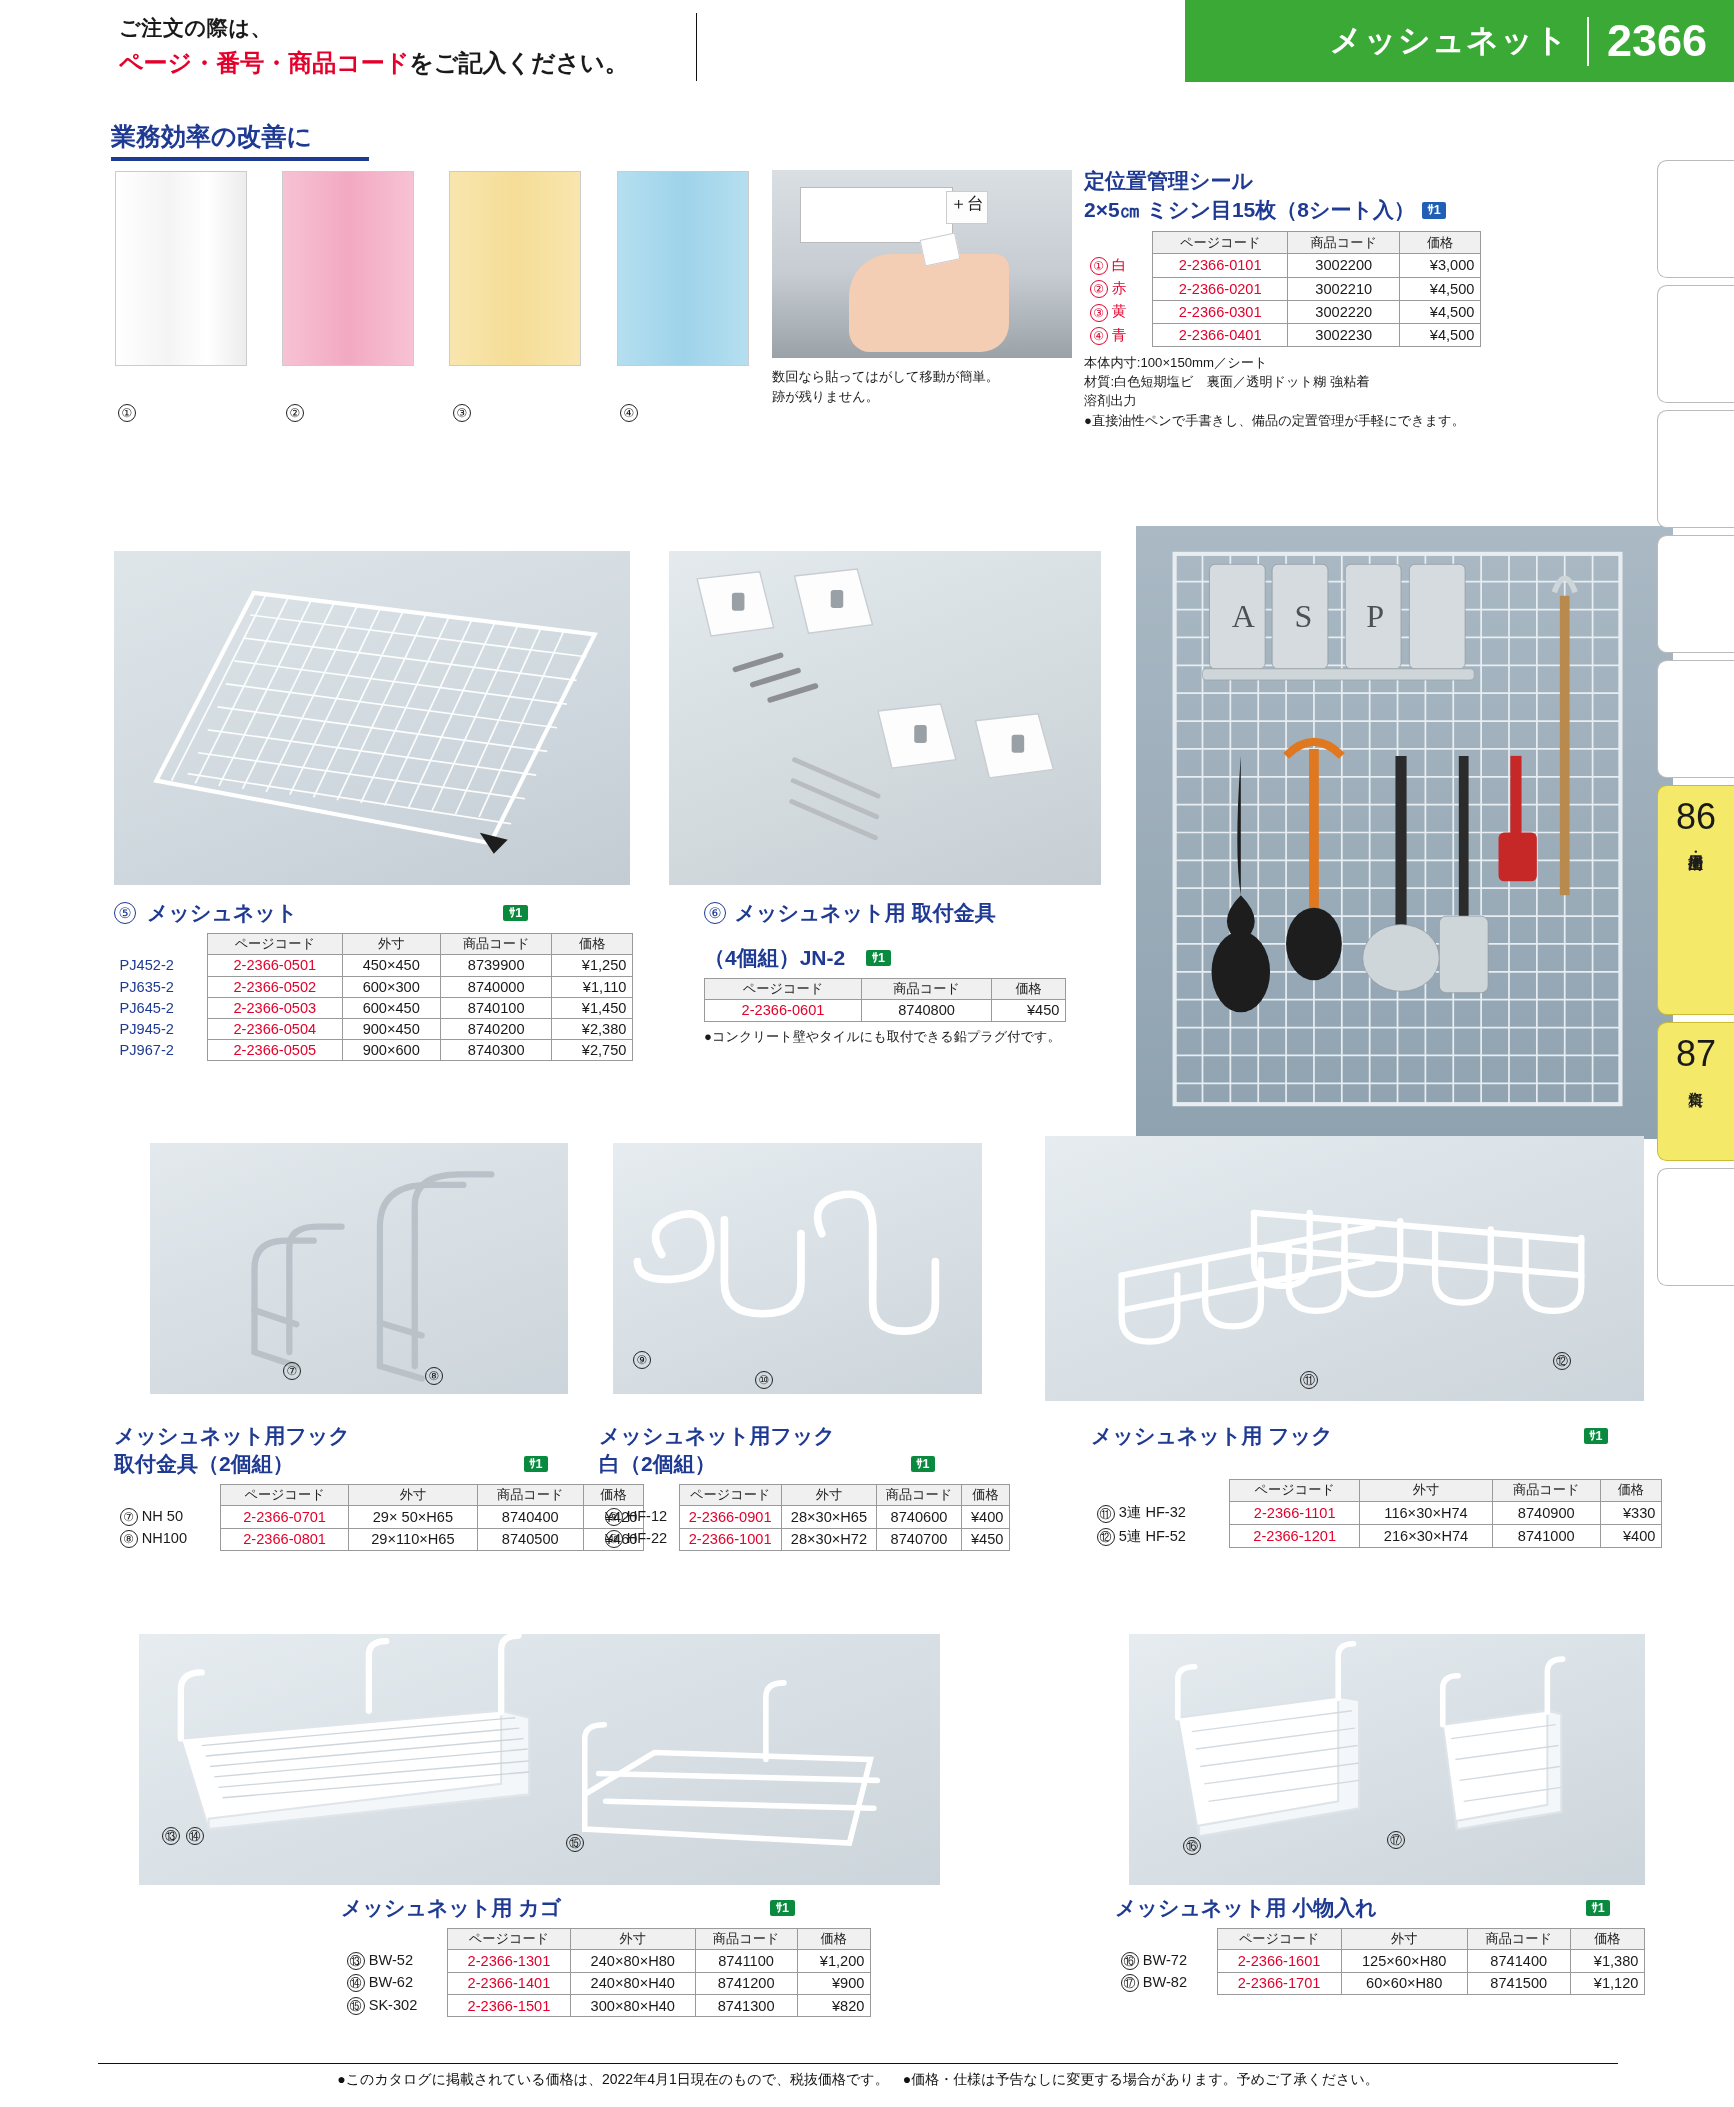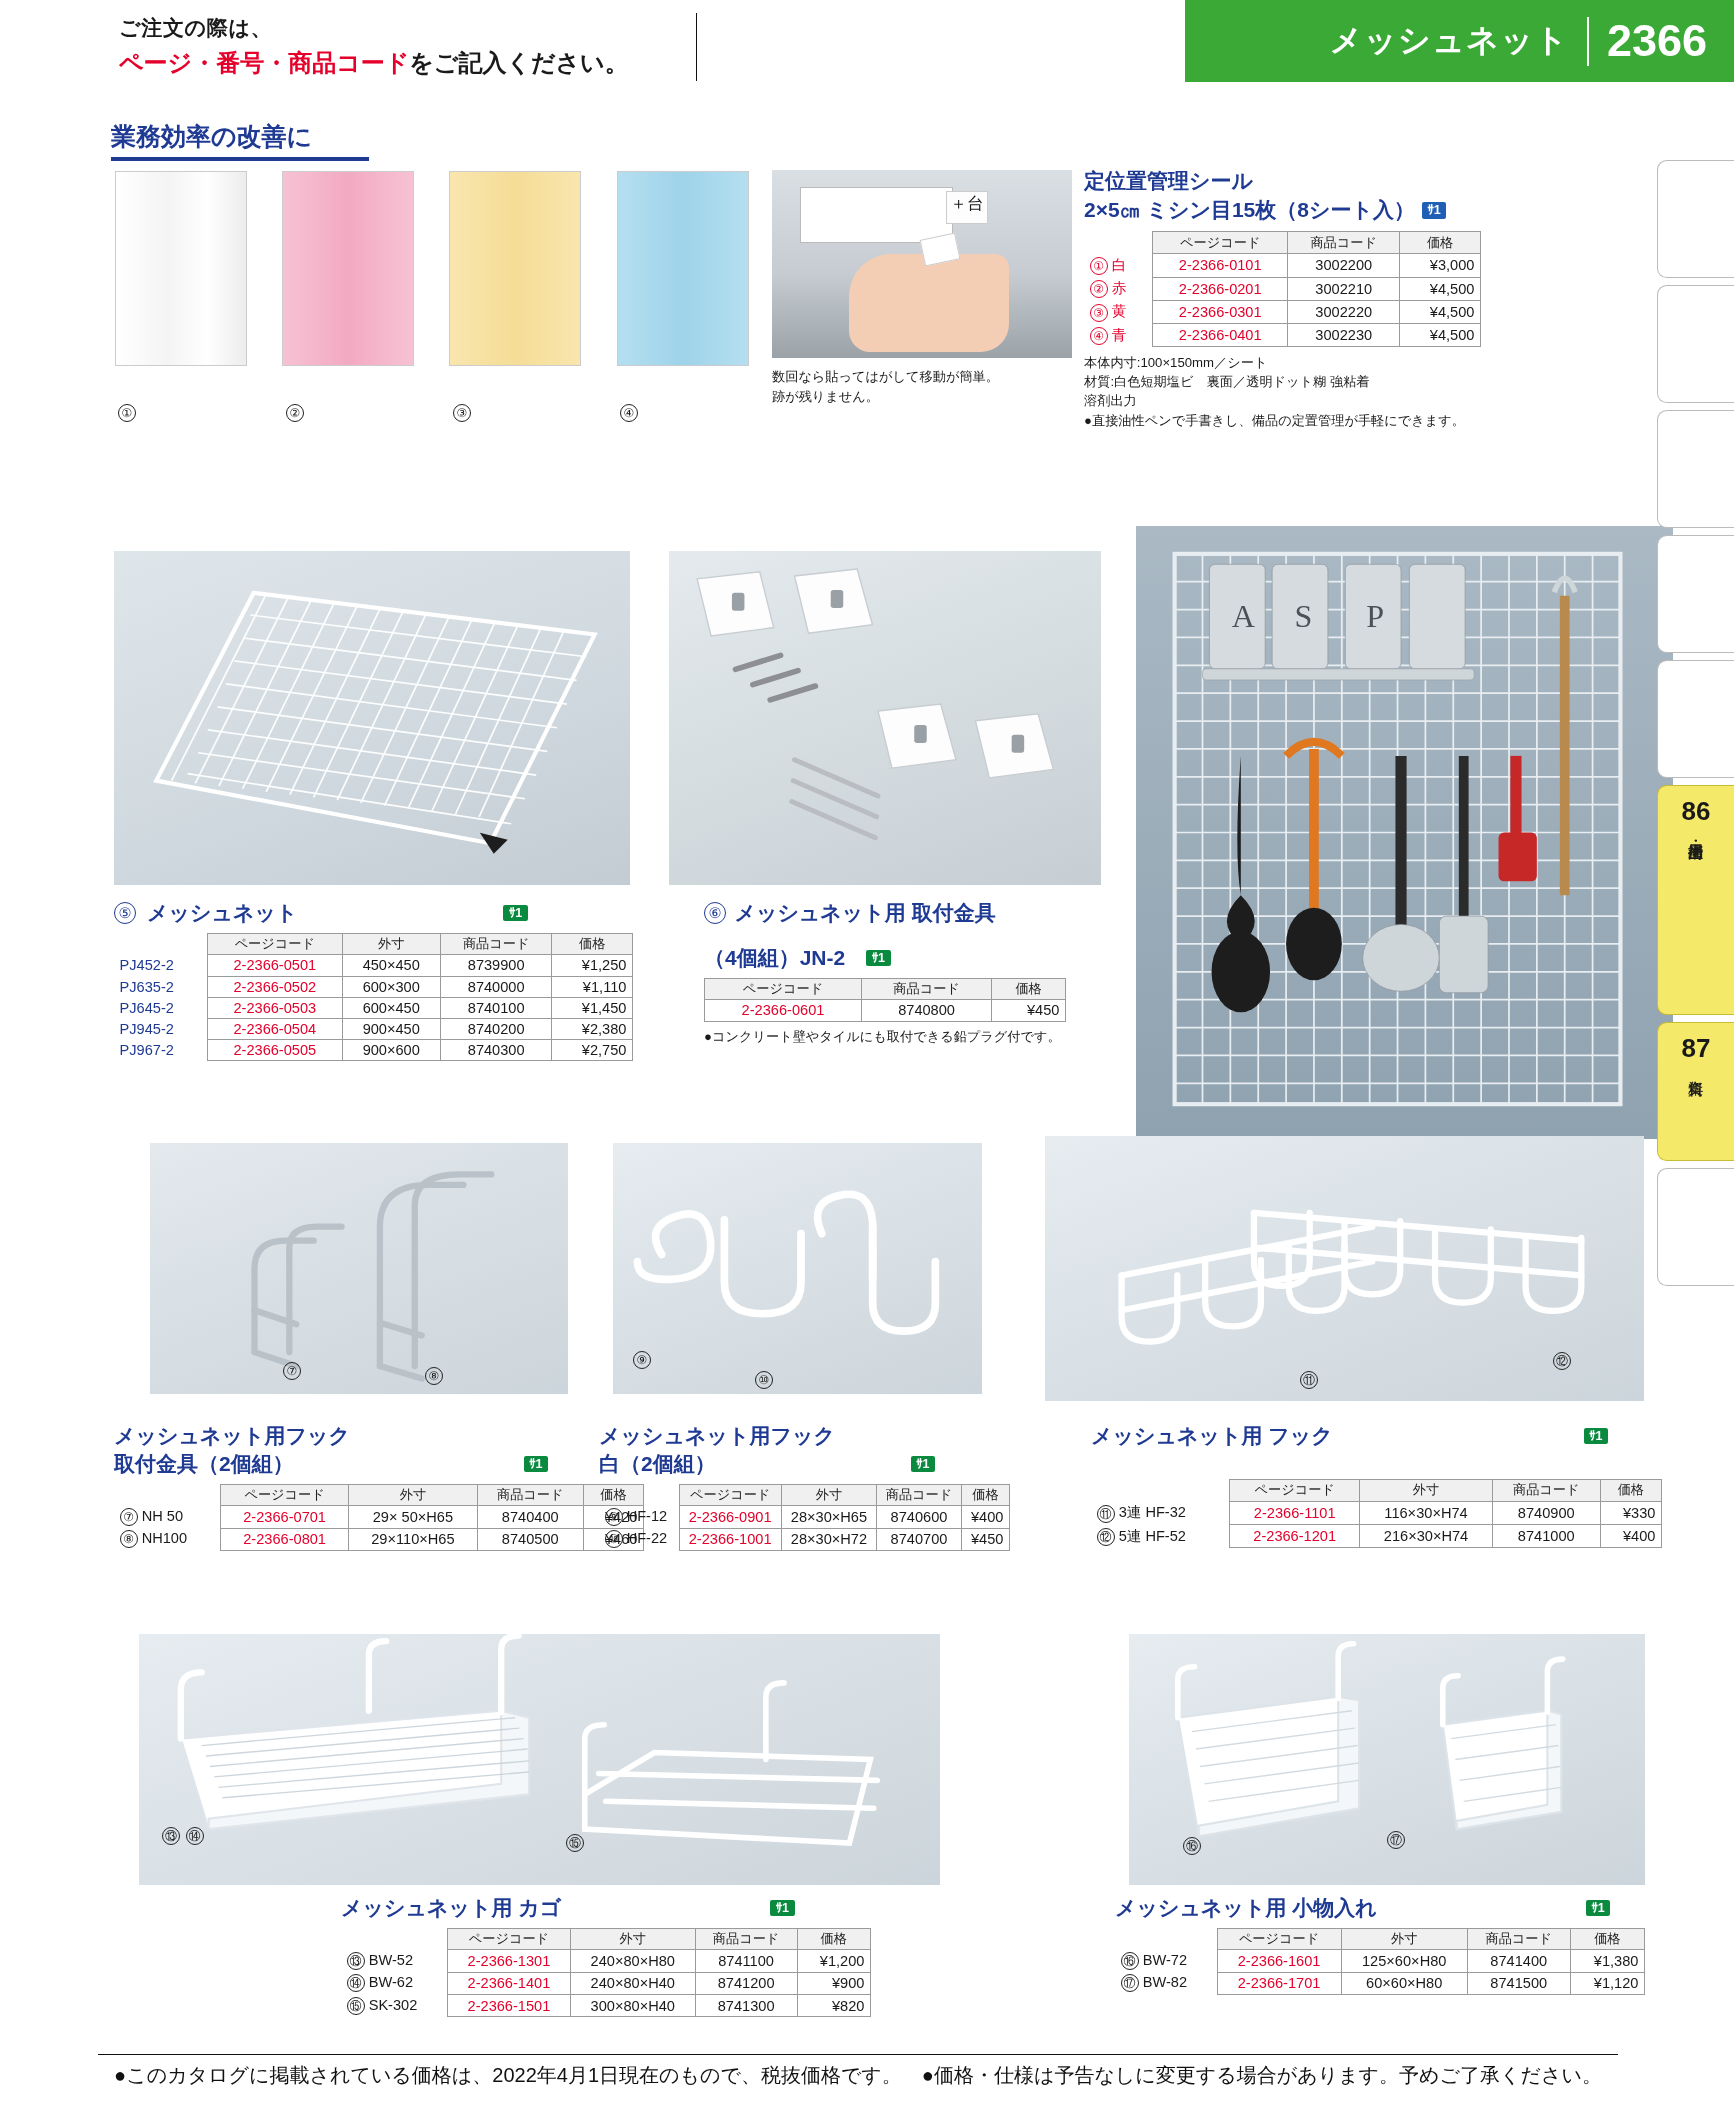--- a/index.html
+++ b/index.html
@@ -79,29 +79,29 @@
   .tabcol { position:absolute; right:0; top:160px; width:77px; }
   .tab {
     width:77px; border:1.4px solid #bbb; border-right:none; background:#fff;
     margin-bottom:7px; border-radius:9.8px 0 0 9.8px;
   }
   .tab.blank { height:118px; }
   .tab.active {
     background:#f5e96a; border-color:#c9bc30;
     display:flex; flex-direction:column; align-items:center; padding:9.8px 0;
   }
-  .tab.active .tnum { font-size:26px; font-weight:bold; }
+  .tab.active .tnum { font-size:36px; font-weight:normal; }
   .tab.active .ttxt {
     font-size:15.3px; writing-mode:vertical-rl; margin-top:5.6px; line-height:1.25;
   }
 
   
   .footer {
     position:absolute; left:0; bottom:19.5px; width:1716px;
-    text-align:center; font-size:20px; color:#111;
+    text-align:center; font-size:14px; color:#111;
   }
   .footer .line { border-top:1px solid #111; margin:0 98px 7px 98px; }
 
   .cap { position:absolute; font-size:14.6px; }
   .smallnote { position:absolute; font-size:13.2px; line-height:1.5; }
 </style>
 </head>
 <body>
 
 <div class="page">

